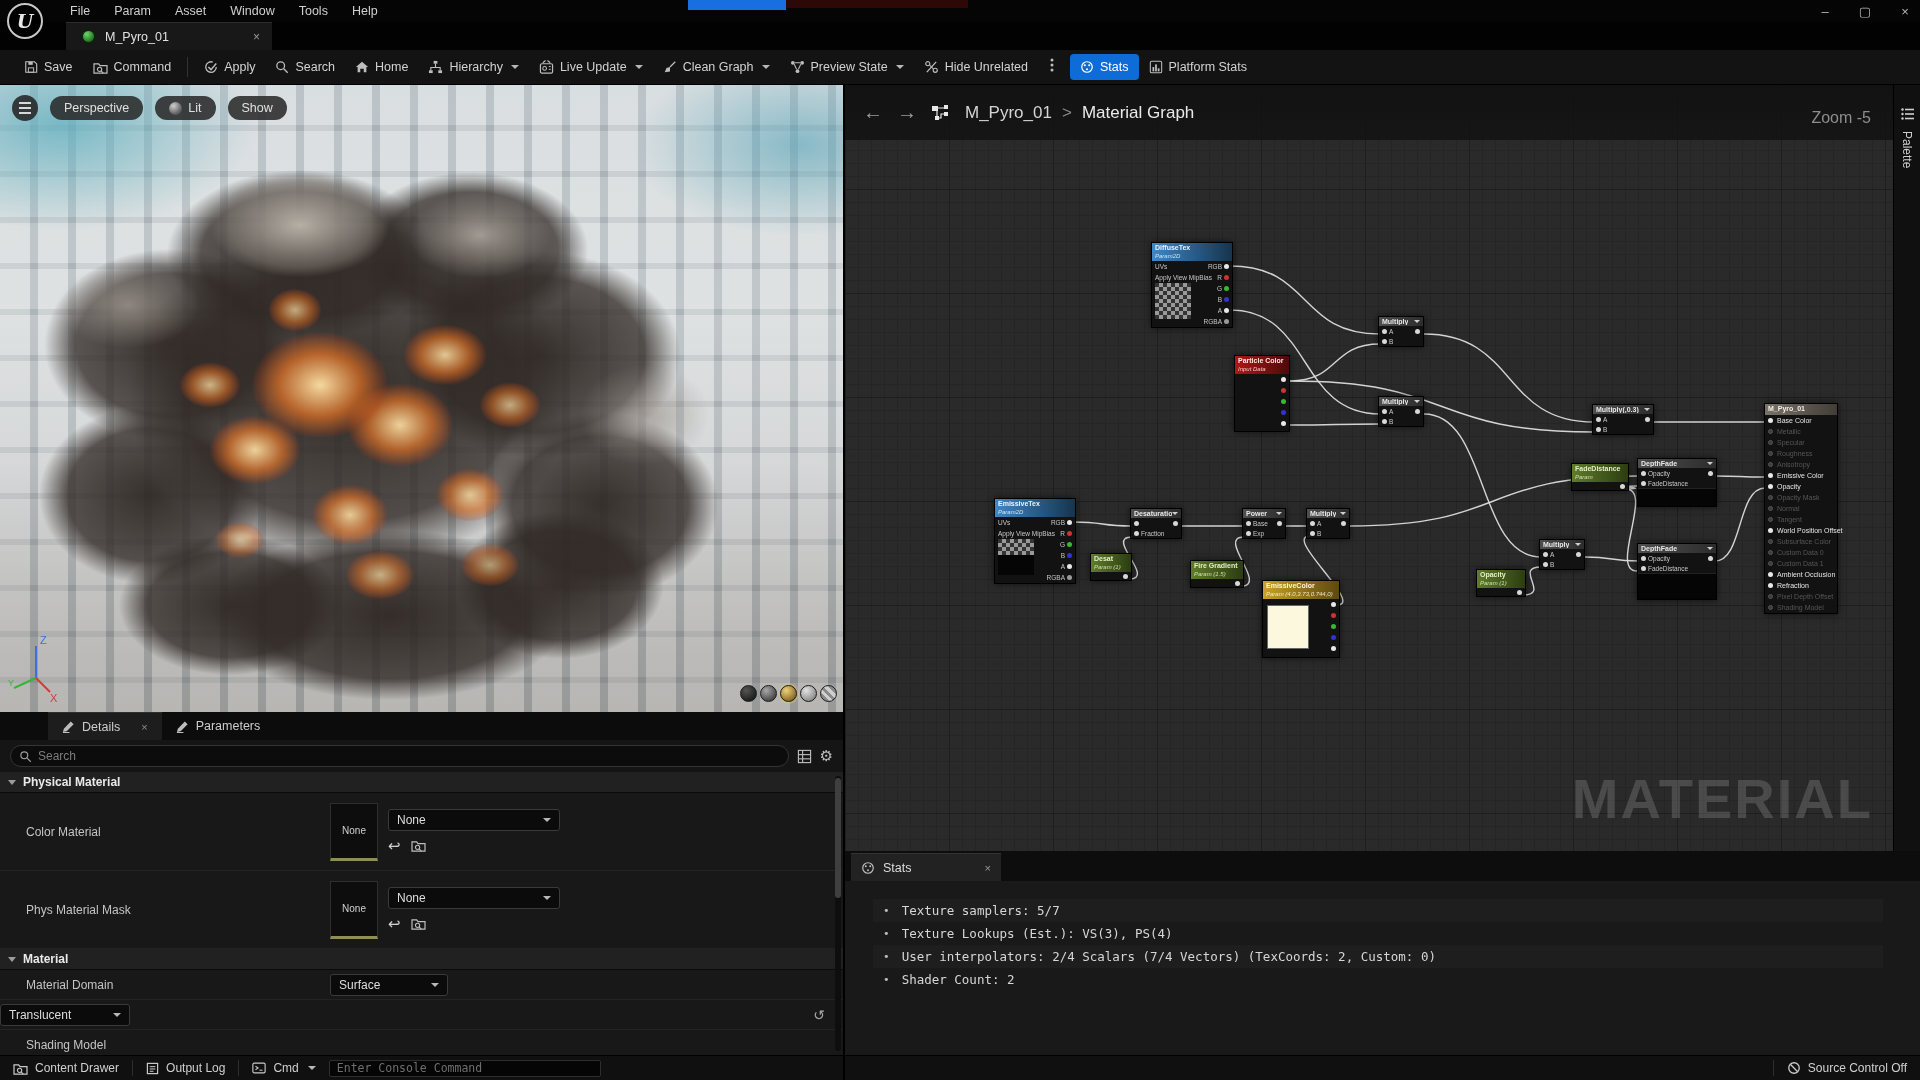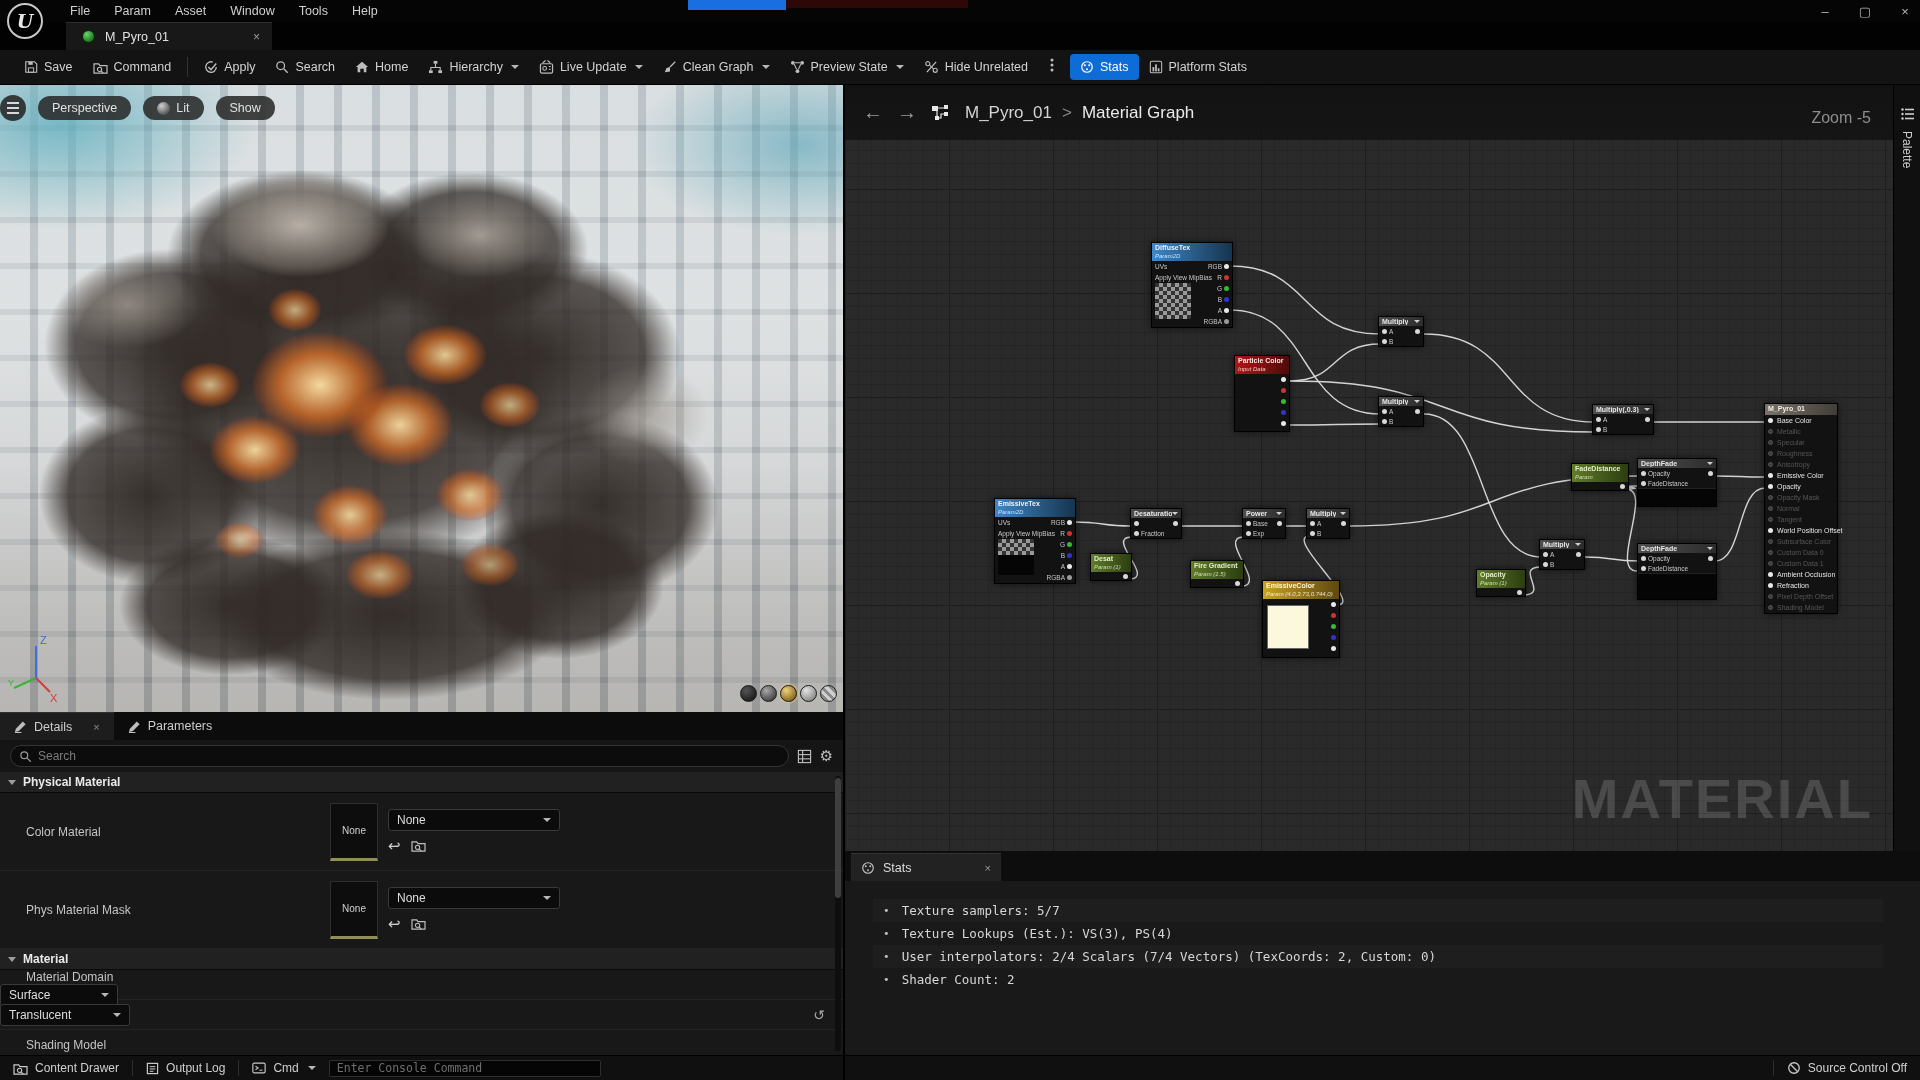--- a/index.html
+++ b/index.html
@@ -33,37 +33,37 @@
   .tb-btn.active { background:#0e6cd6; color:#fff; }
   .tb-sep { width:1px; height:20px; background:#333; margin:0 6px; }
   .tb-overflow { color:#bdbdbd; padding:0 8px; }
   .chev { width:0; height:0; border-left:4px solid transparent; border-right:4px solid transparent;
     border-top:4px solid #b8b8b8; margin-left:2px; }
   .icon svg { display:block; }
 
   
   #viewport { position:absolute; left:0; top:85px; width:843px; height:627px; overflow:hidden; background:#9aa0a2; }
   #vp-render { position:absolute; left:0; top:0; width:843px; height:627px; }
-  .vp-toolbar { position:absolute; left:0; top:8px; width:843px; height:30px; display:flex; align-items:center; gap:12px; }
+  .vp-toolbar { position:absolute; left:0; top:8px; width:843px; height:30px; display:flex; align-items:center; gap:12px; padding-left:12px; }
   .vp-circle-btn { width:26px; height:26px; border-radius:50%; background:rgba(38,38,38,.88); display:flex;
     align-items:center; justify-content:center; }
   .vp-pill { height:24px; padding:0 14px; border-radius:12px; background:rgba(42,42,42,.88); color:#e0e0e0;
     font-size:12.5px; display:flex; align-items:center; gap:6px; }
   .lit-dot { width:13px; height:13px; border-radius:50%; background:radial-gradient(circle at 35% 30%, #cfcfcf, #5a5a5a 70%); }
   .burger { display:flex; flex-direction:column; gap:3px; }
   .burger i { display:block; width:12px; height:2px; background:#d8d8d8; }
   #gizmo { position:absolute; left:6px; top:545px; }
   #shape-btns { position:absolute; right:6px; top:600px; display:flex; gap:3px; align-items:center; }
   .shape-circle { width:17px; height:17px; border-radius:50%; border:1px solid #1c1c1c; }
 
   
   #details { position:absolute; left:0; top:712px; width:843px; height:343px; background:#151515; color:#c9c9c9; }
   #details-tabs { position:absolute; left:0; top:0; width:843px; height:28px; background:#0c0c0c; display:flex; }
   .d-tab { height:28px; display:flex; align-items:center; gap:7px; padding:0 14px; font-size:12.5px; color:#cdcdcd; }
-  .d-tab.active { background:#1d1d1d; border-top:1px solid #2e2e2e; }
+  .d-tab.active { background:#1d1d1d; border-top:1px solid #2e2e2e;margin-left:48px; }
   .d-tab .tab-x { color:#8f8f8f; margin-left:14px; font-size:11px; }
   #search-row { position:absolute; left:0; top:28px; width:843px; height:32px; display:flex; align-items:center; padding:0 10px; gap:8px; background:#151515;}
   #search-box { flex:1; height:22px; background:#0c0c0c; border:1px solid #343434; border-radius:11px;
     display:flex; align-items:center; padding:0 8px; gap:6px; }
   #search-box input { flex:1; background:transparent; border:none; outline:none; color:#d8d8d8; font-size:12px;
     font-family:"Liberation Sans", sans-serif; }
   #search-box input::placeholder { color:#7d7d7d; }
   #d-body { position:absolute; left:0; top:60px; width:843px; height:283px; overflow:hidden; }
   .d-sec-header { height:21px; background:#212121; border-bottom:1px solid #0a0a0a; display:flex; align-items:center;
     gap:7px; padding-left:8px; font-size:12px; font-weight:bold; color:#eaeaea; }
@@ -445,21 +445,21 @@
                 </svg>
               </span>
             </div>
           </div>
         </div>
       </div>
       <div class="d-sec-header">
         <span class="tri-down"></span>
         <span>Material</span>
       </div>
-      <div class="d-row" style="height: 30px; flex-direction: column;">
+      <div class="d-row" style="height: 30px;">
         <div class="d-label">Material Domain</div>
         <div class="d-value">
           <div class="select" style="width: 118px;">
             <span>Surface</span>
             <span class="chev"></span>
           </div>
         </div>
       </div>
       <div class="d-row" style="height: 30px;">
         <div class="d-value">

